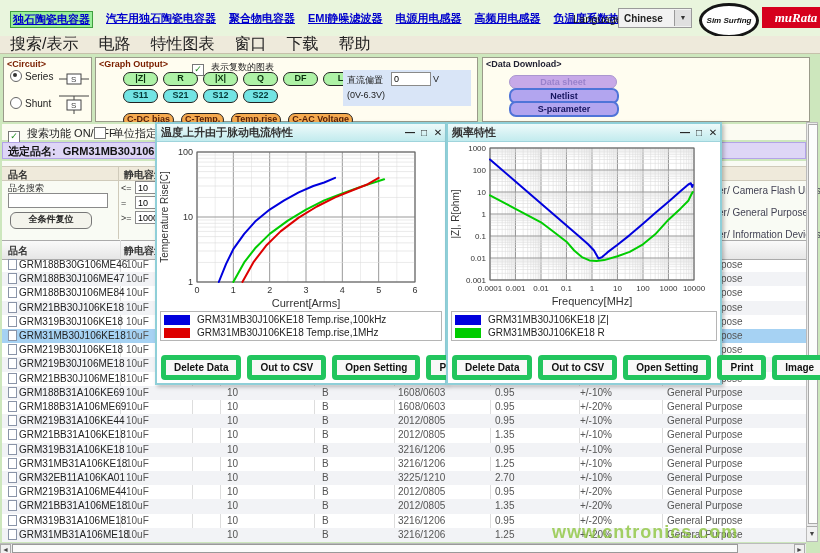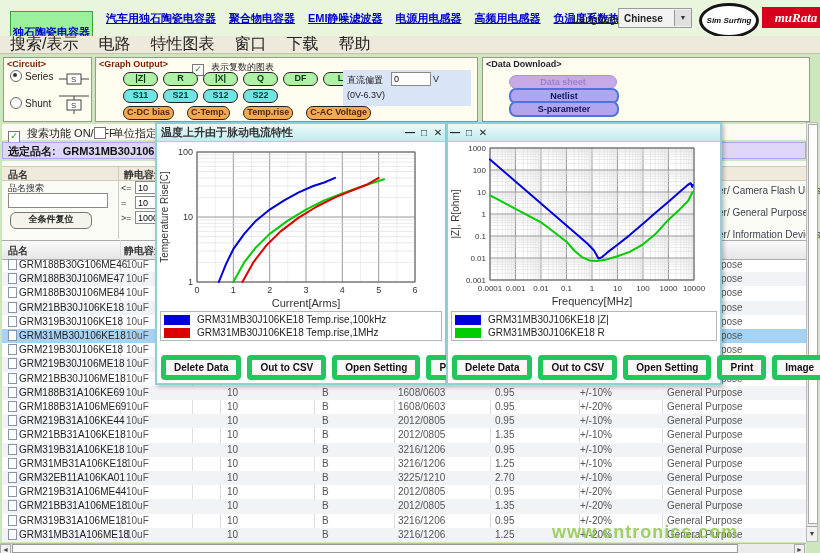--- a/index.html
+++ b/index.html
@@ -3,21 +3,21 @@
 <meta charset="utf-8">
 <style>
   html,body{margin:0;padding:0;background:#888;}
   .screen{position:relative;width:820px;height:553px;overflow:hidden;background:#cde7bd;
     font-family:"Liberation Sans","DejaVu Sans",sans-serif;font-size:11px;color:#222;}
   .abs{position:absolute;}
   
   .topnav{position:absolute;left:0;top:0;width:820px;height:36px;background:#e9f5dd;border-bottom:1px solid #b9dcaa;}
   .navlinks{position:absolute;left:10px;top:11px;display:flex;gap:13px;white-space:nowrap;}
   .navlink{color:#0000cc;text-decoration:underline;font-weight:bold;font-size:11px;cursor:pointer;}
-  .navlink.active{background:#9bf09b;border:1px solid #3f9e3f;padding:13px 2px;}
+  .navlink.active{background:#9bf09b;border:1px solid #3f9e3f;padding:0 2px;}
   .lang-label{position:absolute;left:573px;top:13px;font-size:11px;color:#111;}
   .lang-select{position:absolute;left:618px;top:8px;width:72px;height:18px;background:#f2f2f2;border:1px solid #9a9a9a;display:flex;align-items:center;}
   .lang-select .val{flex:1;padding-left:5px;font-weight:bold;font-size:10px;color:#222;}
   .lang-select .dd{width:16px;height:16px;background:#e0e0e0;border-left:1px solid #9a9a9a;text-align:center;font-size:7px;line-height:16px;color:#333;}
   .sim-logo{position:absolute;left:699px;top:3px;width:54px;height:29px;border:3px solid #151515;border-radius:50%;background:#fff;display:flex;align-items:center;justify-content:center;}
   .sim-logo span{font-size:8px;font-weight:bold;font-style:italic;line-height:8px;text-align:center;color:#111;}
   .murata-logo{position:absolute;left:762px;top:7px;width:68px;height:21px;background:#d6001c;color:#fff;
     font-family:"Liberation Serif","DejaVu Serif",serif;font-style:italic;font-weight:bold;font-size:13px;
     display:flex;align-items:center;justify-content:center;}
   
@@ -152,21 +152,21 @@
         <div class="gbtn">DF</div>
         <div class="gbtn">L</div>
         <div class="gbtn">C</div>
       </div>
     <div class="abs" style="left:27px;top:31px;display:flex;gap:5px;" id="sbtns">
         <div class="gbtn sbtn">S11</div>
         <div class="gbtn sbtn">S21</div>
         <div class="gbtn sbtn">S12</div>
         <div class="gbtn sbtn">S22</div>
       </div>
-    <div class="abs" style="left:27px;top:48px;display:flex;gap:13px;" id="cbtns">
+    <div class="abs" style="left:27px;top:55px;display:flex;gap:7px;" id="cbtns">
         <div class="gbtn obtn">C-DC bias</div>
         <div class="gbtn obtn">C-Temp.</div>
         <div class="gbtn obtn">Temp.rise</div>
         <div class="gbtn obtn">C-AC Voltage</div>
       </div>
     <div class="dcbox" style="left:247px;top:12px;width:128px;height:36px;">
       <span class="abs" style="left:4px;top:4px;">直流偏置</span>
       <input class="tinput abs" style="left: 48px; top: 2px; width: 34px;" value="0">
       <span class="abs" style="left:90px;top:4px;">V</span>
       <span class="abs" style="left:4px;top:20px;">(0V-6.3V)</span>
@@ -497,20 +497,21 @@
           <div class="cbtn">Delete Data</div>
           <div class="cbtn">Out to CSV</div>
           <div class="cbtn">Open Setting</div>
           <div class="cbtn">Print</div>
           <div class="cbtn">Image</div>
         </div>
     </div>
 
     <div class="cwin" style="left:446px;width:272px;height:259px;">
       <div class="cwin-title">
+        <span class="tt">频率特性</span>
         <span class="ctrl">—</span>
         <span class="ctrl">□</span>
         <span class="ctrl">✕</span>
       </div>
       <svg id="chart2" width="268" height="168" viewBox="0 0 268 168">
           <line x1="49.67626488943152" x2="49.67626488943152" y1="6" y2="138" stroke="#dcdcdc" stroke-width="0.6"></line>
           <line x1="54.166591995351396" x2="54.166591995351396" y1="6" y2="138" stroke="#dcdcdc" stroke-width="0.6"></line>
           <line x1="57.352529778863044" x2="57.352529778863044" y1="6" y2="138" stroke="#dcdcdc" stroke-width="0.6"></line>
           <line x1="59.82373511056848" x2="59.82373511056848" y1="6" y2="138" stroke="#dcdcdc" stroke-width="0.6"></line>
           <line x1="61.84285688478292" x2="61.84285688478292" y1="6" y2="138" stroke="#dcdcdc" stroke-width="0.6"></line>

